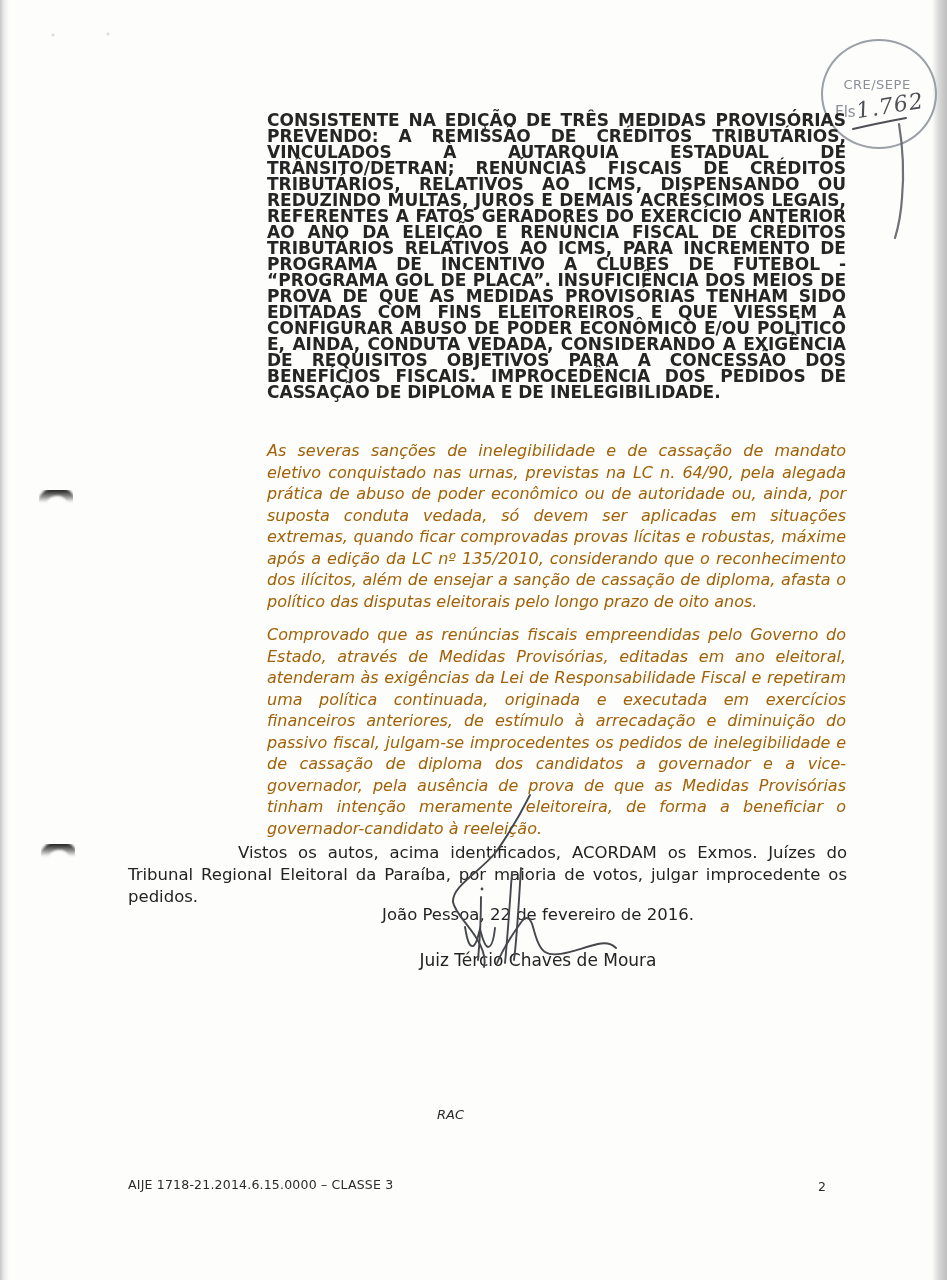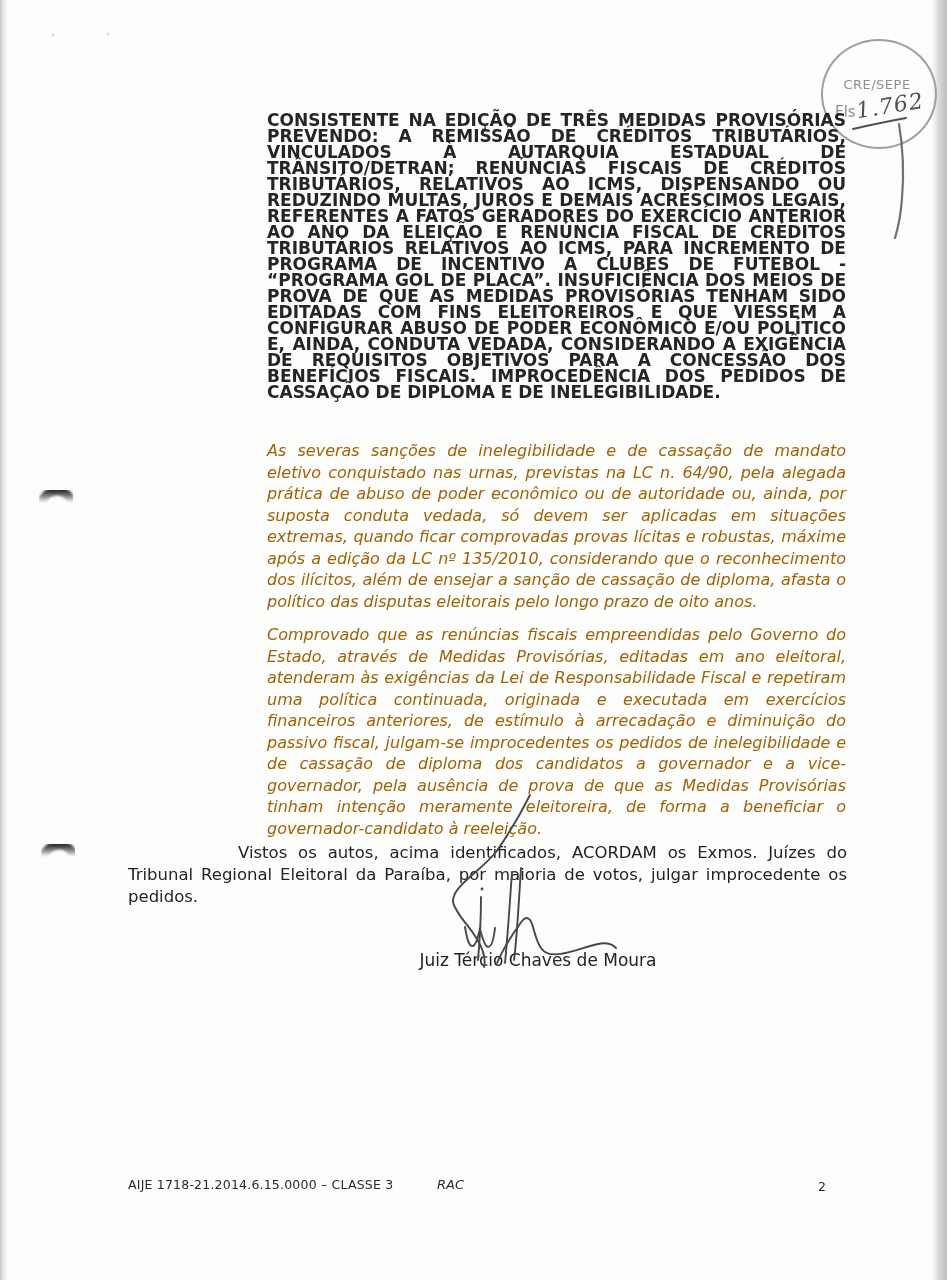--- a/index.html
+++ b/index.html
@@ -70,21 +70,21 @@
     font-size:22px;color:#4e5056;
     transform:rotate(-9deg);
     letter-spacing:1px;
   }
   
   .footer-case{
     position:absolute;left:128px;top:1177px;
     font-size:12.5px;color:#2a2a2a;letter-spacing:0.2px;
   }
   .footer-initials{
-    position:absolute;left:437px;top:1177px;
+    position:absolute;left:437px;top:1107px;
     font-size:13px;font-style:italic;color:#2a2a2a;
   }
   .footer-page{
     position:absolute;left:818px;top:1179px;
     font-size:12.5px;color:#2a2a2a;
   }
   .ink-overlay{
     position:absolute;left:0;top:0;width:947px;height:1280px;
     pointer-events:none;
   }
@@ -103,20 +103,21 @@
     <div class="stamp-number">1.762</div>
   </div>
 
   <div class="summary">CONSISTENTE NA EDIÇÃO DE TRÊS MEDIDAS PROVISÓRIAS PREVENDO: A REMISSÃO DE CRÉDITOS TRIBUTÁRIOS, VINCULADOS À AUTARQUIA ESTADUAL DE TRÂNSITO/DETRAN; RENÚNCIAS FISCAIS DE CRÉDITOS TRIBUTÁRIOS, RELATIVOS AO ICMS, DISPENSANDO OU REDUZINDO MULTAS, JUROS E DEMAIS ACRÉSCIMOS LEGAIS, REFERENTES A FATOS GERADORES DO EXERCÍCIO ANTERIOR AO ANO DA ELEIÇÃO E RENÚNCIA FISCAL DE CRÉDITOS TRIBUTÁRIOS RELATIVOS AO ICMS, PARA INCREMENTO DE PROGRAMA DE INCENTIVO A CLUBES DE FUTEBOL - “PROGRAMA GOL DE PLACA”. INSUFICIÊNCIA DOS MEIOS DE PROVA DE QUE AS MEDIDAS PROVISÓRIAS TENHAM SIDO EDITADAS COM FINS ELEITOREIROS E QUE VIESSEM A CONFIGURAR ABUSO DE PODER ECONÔMICO E/OU POLÍTICO E, AINDA, CONDUTA VEDADA, CONSIDERANDO A EXIGÊNCIA DE REQUISITOS OBJETIVOS PARA A CONCESSÃO DOS BENEFÍCIOS FISCAIS. IMPROCEDÊNCIA DOS PEDIDOS DE CASSAÇÃO DE DIPLOMA E DE INELEGIBILIDADE.</div>
 
   <div class="syllabus p1">As severas sanções de inelegibilidade e de cassação de mandato eletivo conquistado nas urnas, previstas na LC n. 64/90, pela alegada prática de abuso de poder econômico ou de autoridade ou, ainda, por suposta conduta vedada, só devem ser aplicadas em situações extremas, quando ficar comprovadas provas lícitas e robustas, máxime após a edição da LC nº 135/2010, considerando que o reconhecimento dos ilícitos, além de ensejar a sanção de cassação de diploma, afasta o político das disputas eleitorais pelo longo prazo de oito anos.</div>
   <div class="syllabus p2">Comprovado que as renúncias fiscais empreendidas pelo Governo do Estado, através de Medidas Provisórias, editadas em ano eleitoral, atenderam às exigências da Lei de Responsabilidade Fiscal e repetiram uma política continuada, originada e executada em exercícios financeiros anteriores, de estímulo à arrecadação e diminuição do passivo fiscal, julgam-se improcedentes os pedidos de inelegibilidade e de cassação de diploma dos candidatos a governador e a vice-governador, pela ausência de prova de que as Medidas Provisórias tinham intenção meramente eleitoreira, de forma a beneficiar o governador-candidato à reeleição.</div>
 
   <div class="decision">Vistos os autos, acima identificados, ACORDAM os Exmos. Juízes do Tribunal Regional Eleitoral da Paraíba, por maioria de votos, julgar improcedente os pedidos.</div>
 
+  <div class="center-line date-line">João Pessoa, 22 de fevereiro de 2016.</div>
   <div class="center-line signer-name">Juiz Tércio Chaves de Moura</div>
 
   <div class="footer-case">AIJE 1718-21.2014.6.15.0000 – CLASSE 3</div>
   <div class="footer-initials">RAC</div>
   <div class="footer-page">2</div>
 
   <svg class="ink-overlay" width="947" height="1280" viewBox="0 0 947 1280">
     <defs>
       <linearGradient id="holeGrad" x1="0" y1="0" x2="0" y2="1">
         <stop offset="0" stop-color="#181818" stop-opacity="0.9"></stop>

